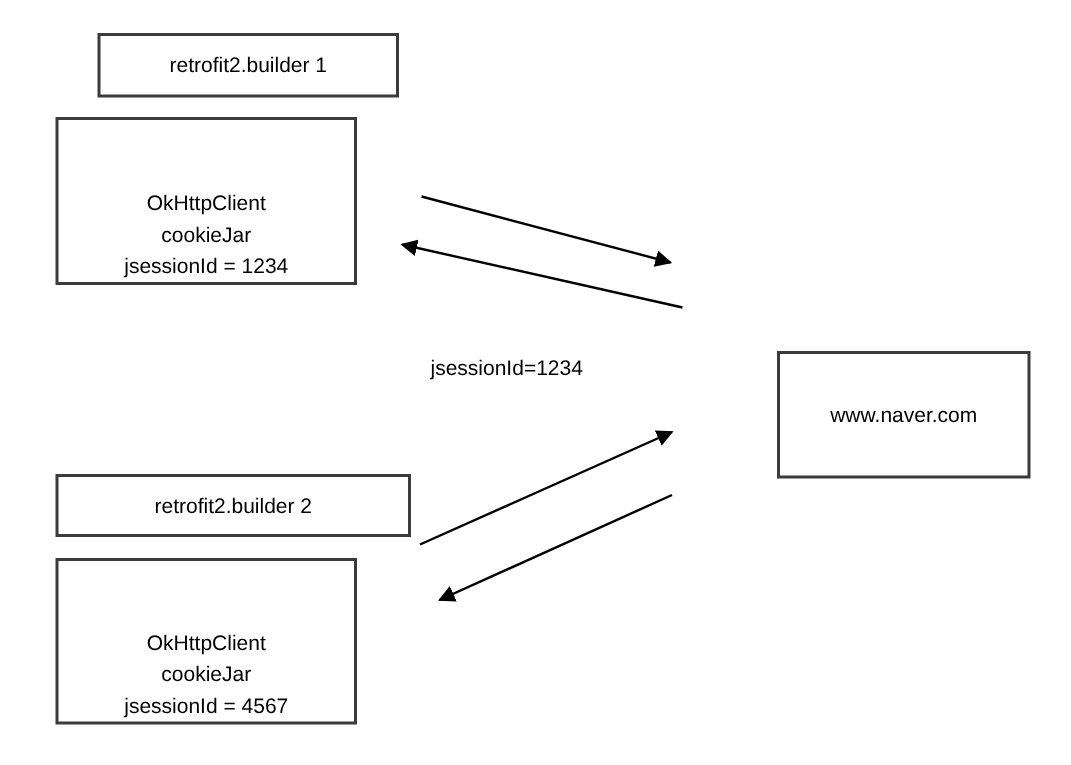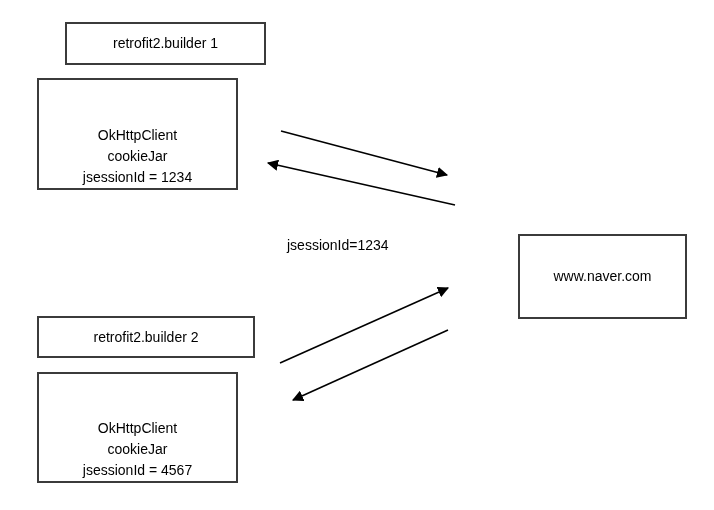--- a/index.html
+++ b/index.html
@@ -34,21 +34,21 @@
     line-height: 21px;
     color: #000000;
     text-align: center;
     white-space: pre-line;
   }
   .node.top-v .node-label {
     padding-top: 17px;
   }
   #box-builder1 { left: 37px; top: 22px;  width: 201px; height: 43px; margin-left: 28px; }
   #box-client1  { left: 37px; top: 78px;  width: 201px; height: 112px; }
-  #box-builder2 { left: 37px; top: 316px; width: 218px; height: 42px; }
+  #box-builder2 { left: 37px; top: 316px; width: 237px; height: 42px; }
   #box-client2  { left: 37px; top: 372px; width: 201px; height: 111px; }
   #box-server   { left: 518px; top: 203px; width: 169px; height: 85px; margin-top: 31px; }
 
   .edge-layer {
     position: absolute;
     left: 0;
     top: 0;
     width: 714px;
     height: 510px;
   }

